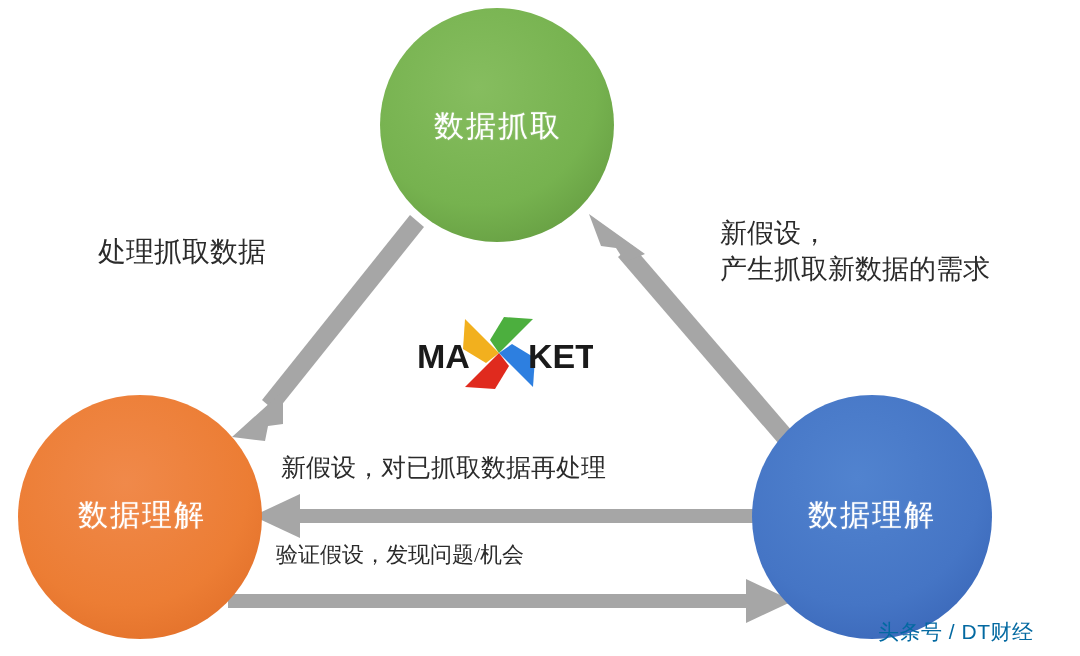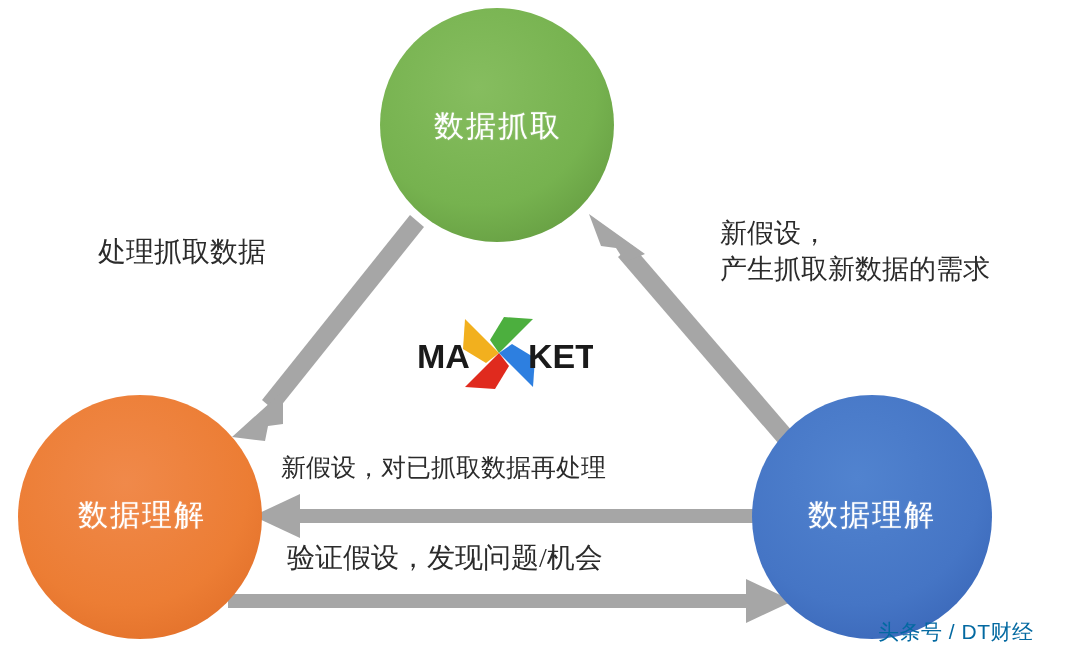--- a/index.html
+++ b/index.html
@@ -52,23 +52,23 @@
     left: 720px;
     top: 216px;
     font-size: 27px;
   }
   #label-reprocess {
     left: 281px;
     top: 451px;
     font-size: 25px;
   }
   #label-verify {
-    left: 287px;
+    left: 276px;
     top: 540px;
-    font-size: 28px;
+    font-size: 22px;
   }
   #label-scrape {
     left: 398px;
     top: 106px;
     width: 200px;
   }
   #label-process {
     left: 42px;
     top: 495px;
     width: 200px;

